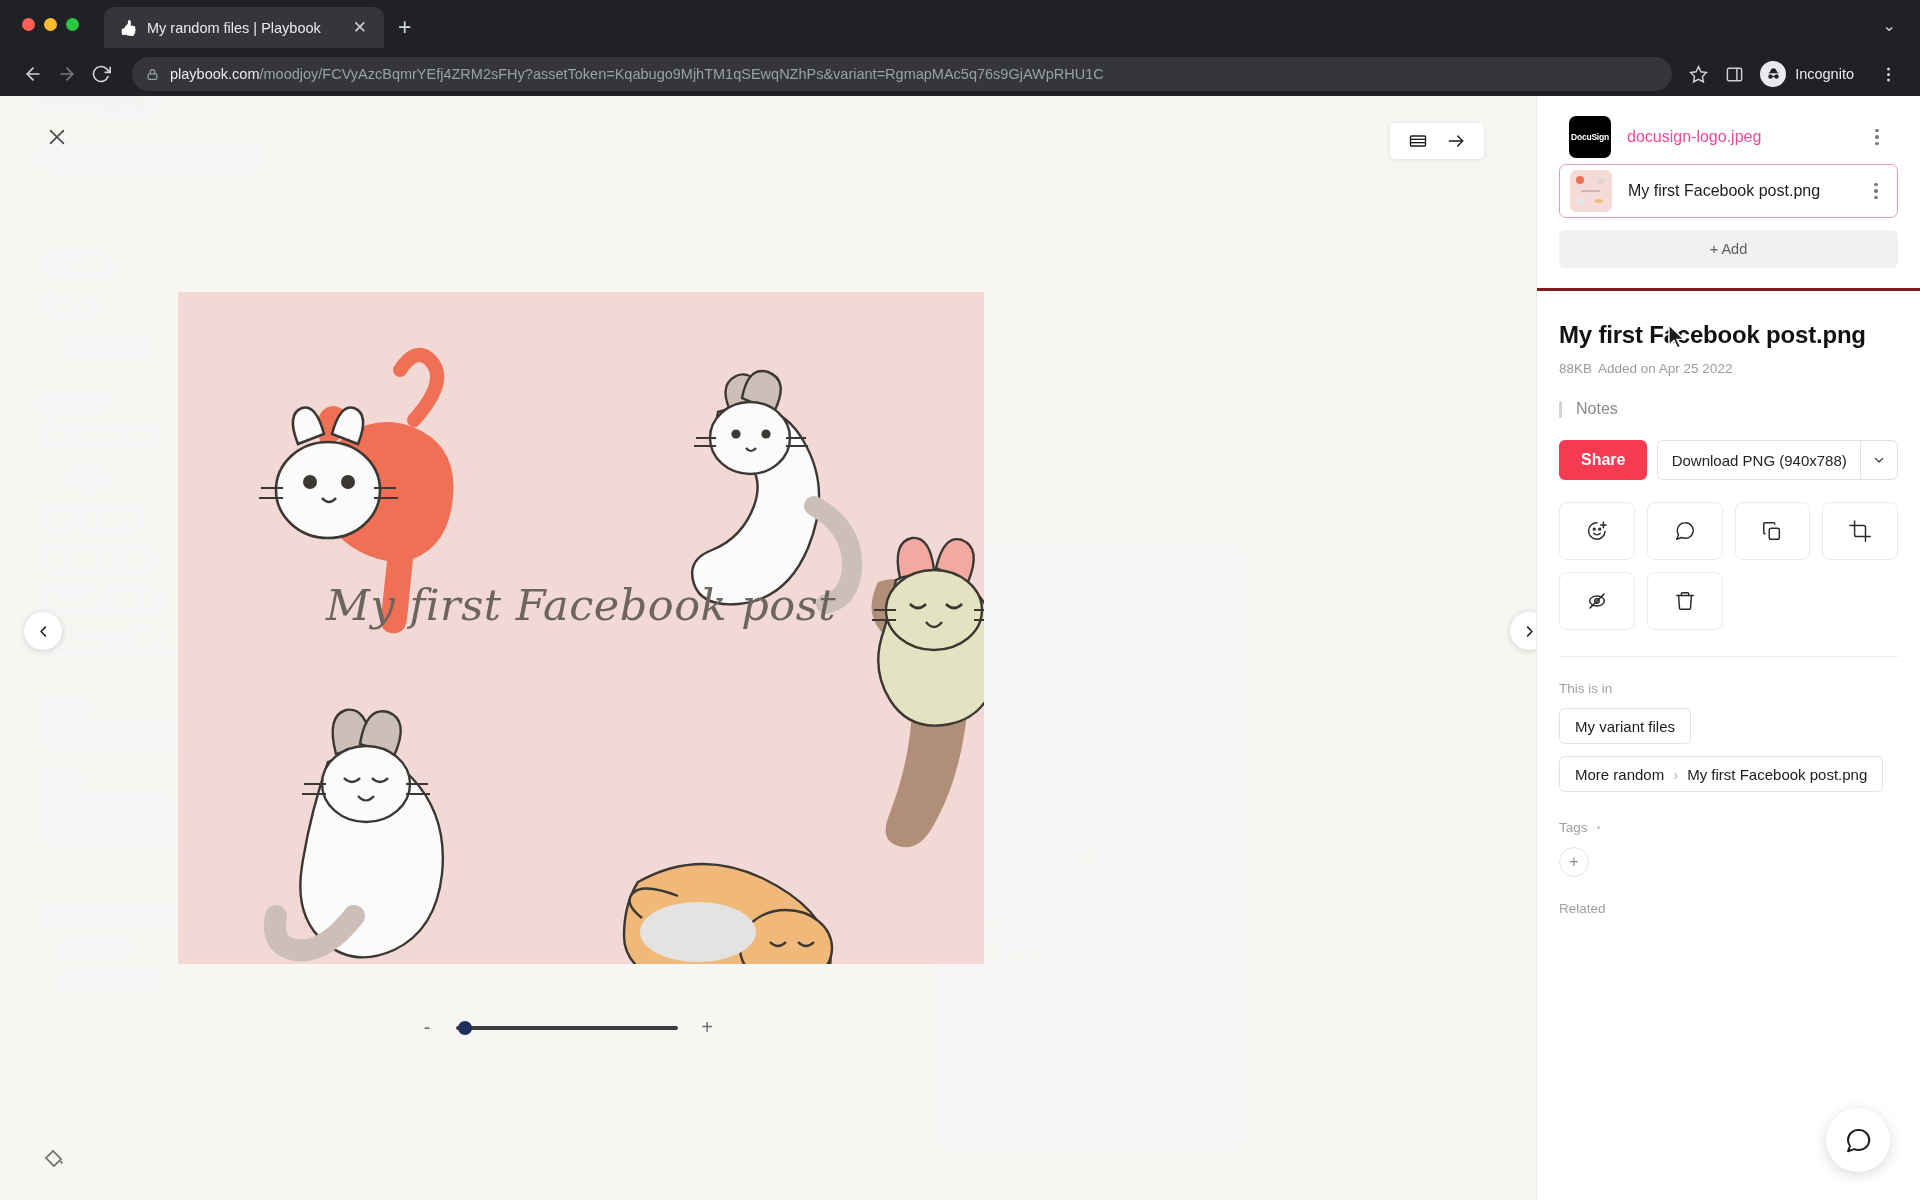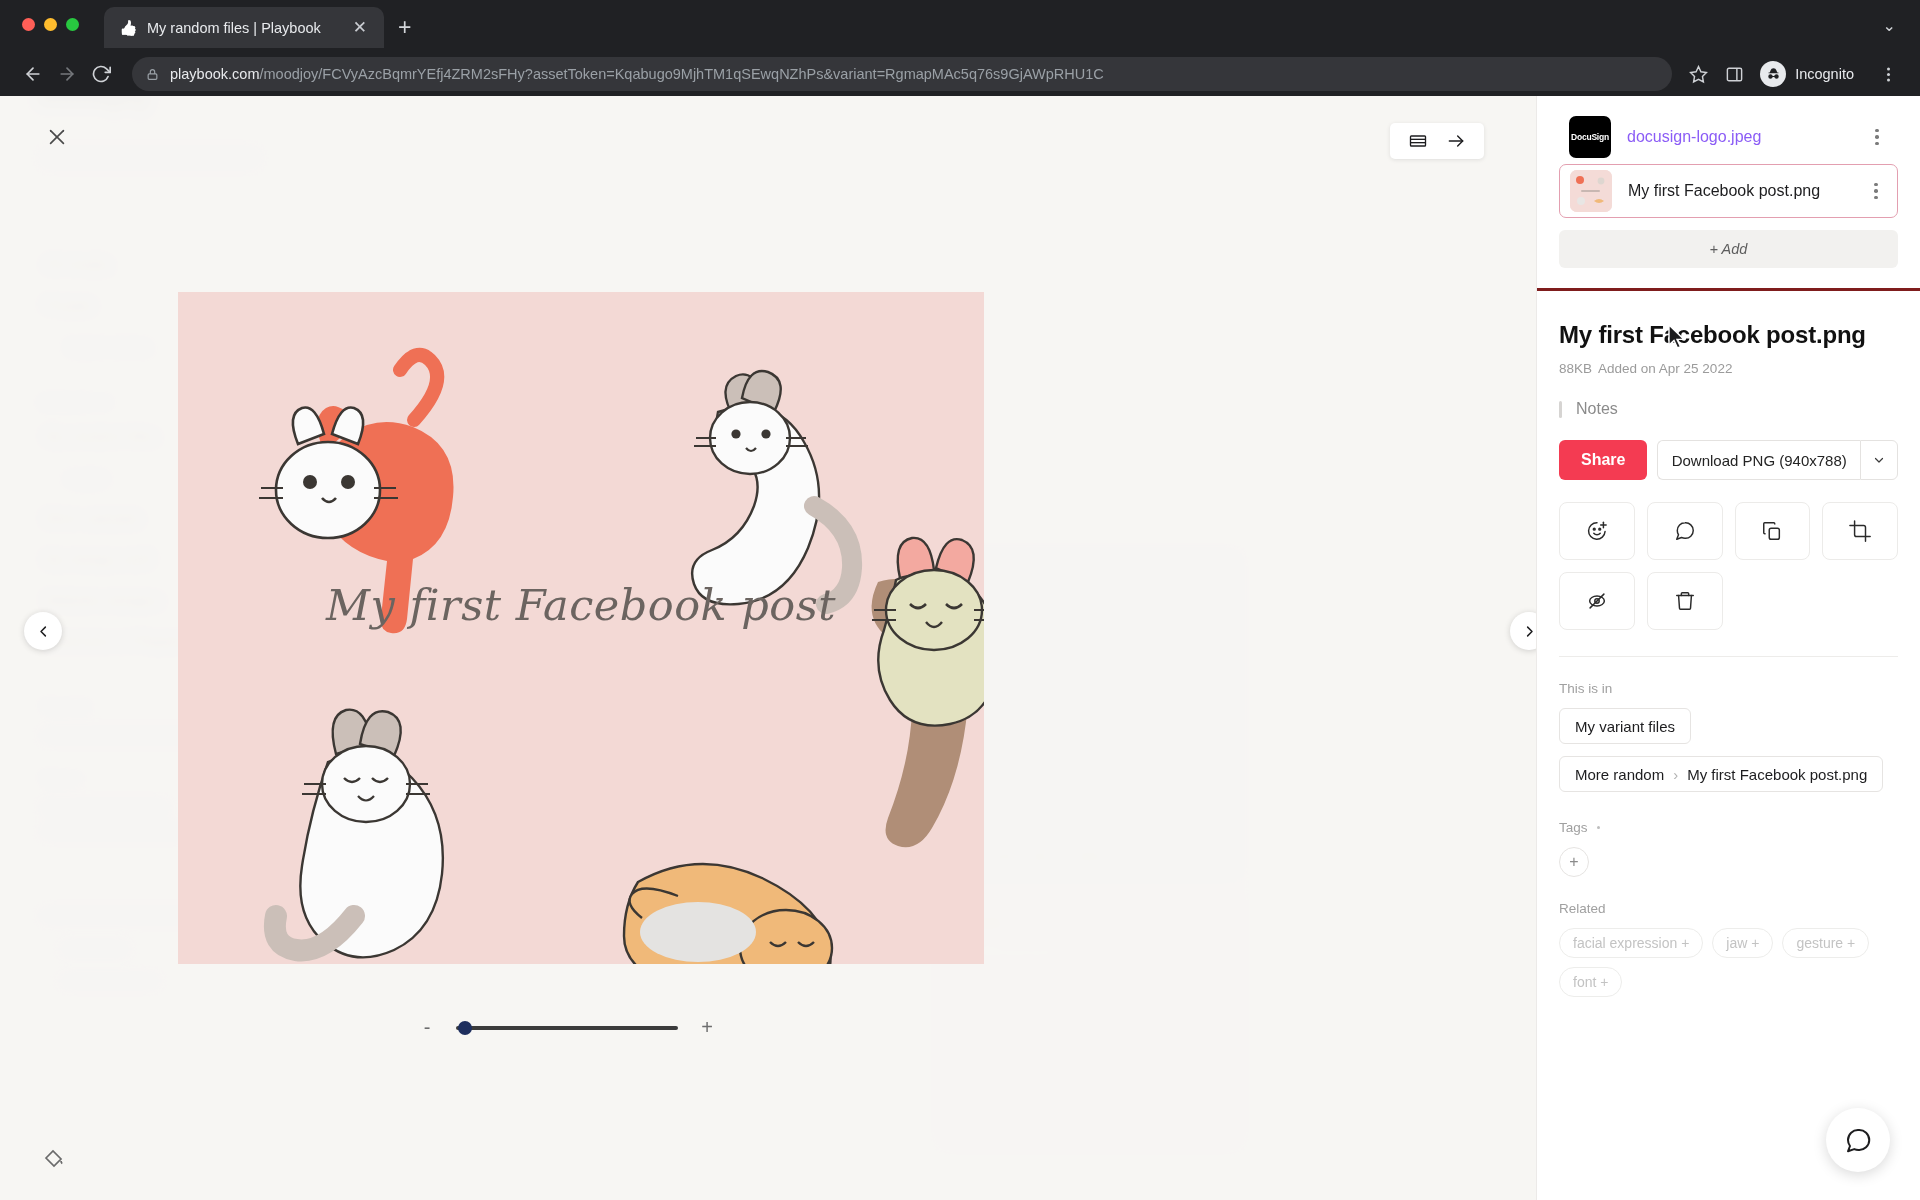--- a/index.html
+++ b/index.html
@@ -106,28 +106,28 @@
     position: absolute; right: 0; top: 0; bottom: 0; width: 384px;
     background: #fff; border-left: 1px solid #eceae8; overflow: hidden;
   }
   #asset-list { padding: 14px 22px 0 22px; border-bottom: 3px solid #7f1d1d; padding-bottom: 20px; }
   .asset-row { display: flex; align-items: center; gap: 16px; height: 54px; padding: 0 10px; border-radius: 7px; cursor: pointer; }
   .asset-row.selected { border: 1.5px solid #e39fb0; }
   .asset-thumb { width: 42px; height: 42px; border-radius: 7px; flex: none; overflow: hidden; position: relative; }
   .asset-thumb.docusign { background: #000; display: flex; align-items: center; justify-content: center; }
   .asset-thumb.docusign span { color: #fff; font-size: 8.5px; font-weight: 700; letter-spacing: -.2px; }
   .asset-thumb.pinkcats { background: #f4dbd7; }
-  .asset-name { flex: 1; font-size: 16px; color: #8b5cf6; white-space: nowrap; overflow: hidden; text-overflow: ellipsis; }
+  .asset-name { flex: 1; font-size: 16px; color: #ec4899; white-space: nowrap; overflow: hidden; text-overflow: ellipsis; }
   .asset-row.selected .asset-name { color: #1d1d1f; }
   .kebab { width: 22px; display: flex; flex-direction: column; align-items: center; gap: 3px; cursor: pointer; flex: none; }
   .kebab i { width: 3.5px; height: 3.5px; border-radius: 50%; background: #7b7b7b; display: block; }
   #add-asset-btn {
     margin-top: 12px; height: 38px; background: #f2f1ef; border-radius: 6px;
     display: flex; align-items: center; justify-content: center;
-    font-size: 14.5px; color: #5d5d5d; cursor: pointer; font-style: italic;
+    font-size: 14.5px; color: #5d5d5d; cursor: pointer;
   }
 
   #detail { padding: 30px 22px 0 22px; }
   #detail-title { font-size: 24px; font-weight: 700; color: #111; letter-spacing: -.2px; }
   #detail-meta { margin-top: 12px; font-size: 13.5px; color: #9b9b9b; display: flex; gap: 6px; }
   #notes-row { margin-top: 24px; display: flex; align-items: center; gap: 14px; cursor: pointer; }
   #notes-bar { width: 3px; height: 17px; background: #d6d4d2; border-radius: 2px; }
   #notes-label { font-size: 16px; color: #8b8b8b; }
 
   #action-row { margin-top: 22px; display: flex; gap: 10px; }
@@ -542,26 +542,20 @@
     <div id="tags-section">
       <div id="tags-head">
         <span>Tags</span>
         <span class="dot"></span>
       </div>
       <div id="tag-add">+</div>
     </div>
 
     <div id="related-section">
       <div id="related-label">Related</div>
-      <div id="related-chips">
-        <span class="rel-chip">facial expression +</span>
-        <span class="rel-chip">jaw +</span>
-        <span class="rel-chip">gesture +</span>
-        <span class="rel-chip">font +</span>
-      </div>
     </div>
   </div>
 
   <div id="chat-bubble">
     <svg viewBox="0 0 24 24" fill="none" stroke="#1d1d1f" stroke-width="1.6" stroke-linejoin="round">
         <path d="M21 12a8 8 0 0 1-8.6 8 9 9 0 0 1-3.4-.7L4 21l1.6-4.2A7.8 7.8 0 0 1 4 12a8 8 0 0 1 8.5-8A8 8 0 0 1 21 12z"></path>
       </svg>
   </div>
 
   <svg id="cursor" viewBox="0 0 22 26">

